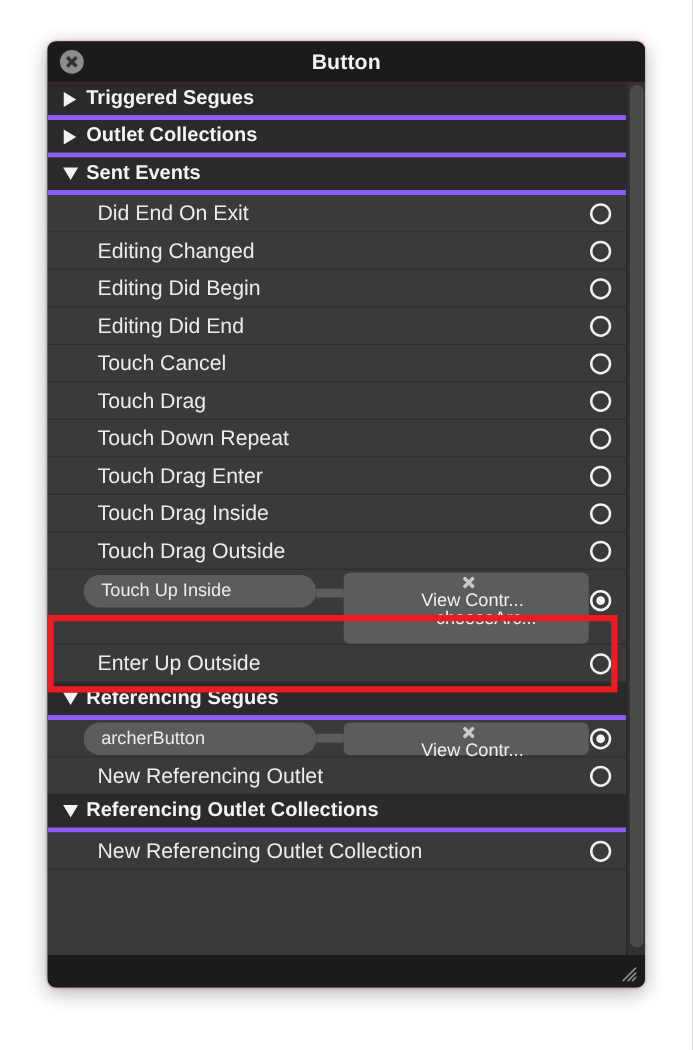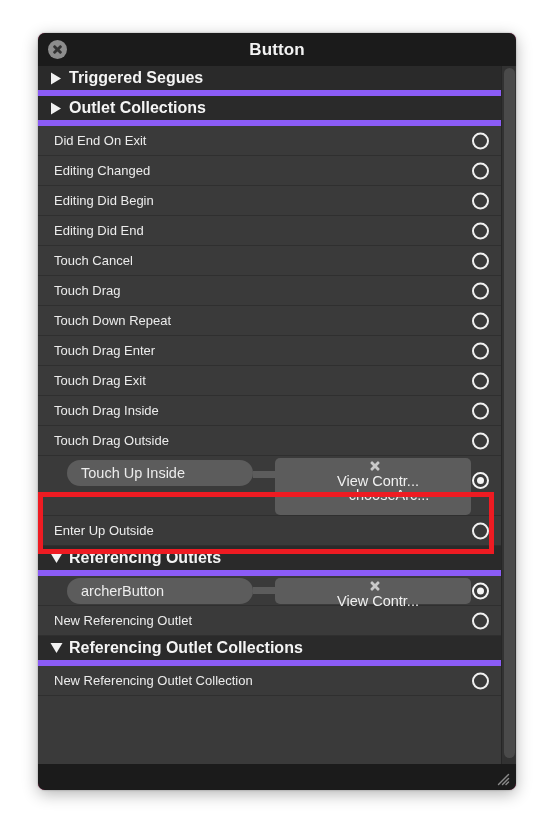--- a/index.html
+++ b/index.html
@@ -81,21 +81,21 @@
     position: relative;
     height: 30px;
     display: flex;
     align-items: center;
     border-bottom: 1px solid #2f2f2f;
     box-sizing: border-box;
   }
   .row.section {
     background: #2a2a2a;
     height: 30px;
-    border-bottom: 6px solid #8b5cf6;
+    border-bottom: 4px solid #8b5cf6;
   }
   .row.item {
     background: #3a3a3a;
   }
   .row.tall {
     height: 60px;
     align-items: flex-start;
   }
 
   .tri {
@@ -110,23 +110,23 @@
   .tri svg { display: block; }
 
   .section-label {
     font-size: 16px;
     font-weight: bold;
     color: #f4f4f4;
     white-space: nowrap;
   }
 
   .item-label {
-    font-size: 13px;
+    font-size: 17px;
     color: #ececec;
-    margin-left: 16px;
+    margin-left: 40px;
     white-space: nowrap;
   }
 
   .circle {
     position: absolute;
     right: 12px;
     top: 50%;
     transform: translateY(-50%);
     width: 17px;
     height: 17px;
@@ -289,20 +289,28 @@
 
         <div class="row section">
           <span class="tri">
             <svg width="12" height="13" viewBox="0 0 12 13">
                 <polygon points="1,0.5 11,6.5 1,12.5" fill="#f2f2f2"></polygon>
               </svg>
           </span>
           <span class="section-label">Outlet Collections</span>
         </div>
 
+        <div class="row section">
+          <span class="tri">
+            <svg width="13" height="12" viewBox="0 0 13 12">
+                <polygon points="0.5,1 12.5,1 6.5,11" fill="#f2f2f2"></polygon>
+              </svg>
+          </span>
+          <span class="section-label">Sent Events</span>
+        </div>
 
         <div class="row item">
           <span class="item-label">Did End On Exit</span>
           <span class="circle"></span>
         </div>
         <div class="row item">
           <span class="item-label">Editing Changed</span>
           <span class="circle"></span>
         </div>
         <div class="row item">
@@ -320,24 +328,20 @@
         <div class="row item">
           <span class="item-label">Touch Drag</span>
           <span class="circle"></span>
         </div>
         <div class="row item">
           <span class="item-label">Touch Down Repeat</span>
           <span class="circle"></span>
         </div>
         <div class="row item">
           <span class="item-label">Touch Drag Enter</span>
-          <span class="circle"></span>
-        </div>
-        <div class="row item">
-          <span class="item-label">Touch Drag Exit</span>
           <span class="circle"></span>
         </div>
         <div class="row item">
           <span class="item-label">Touch Drag Inside</span>
           <span class="circle"></span>
         </div>
         <div class="row item">
           <span class="item-label">Touch Drag Outside</span>
           <span class="circle"></span>
         </div>
@@ -368,21 +372,21 @@
           <span class="item-label">Enter Up Outside</span>
           <span class="circle"></span>
         </div>
 
         <div class="row section">
           <span class="tri">
             <svg width="13" height="12" viewBox="0 0 13 12">
                 <polygon points="0.5,1 12.5,1 6.5,11" fill="#f2f2f2"></polygon>
               </svg>
           </span>
-          <span class="section-label">Referencing Outlets</span>
+          <span class="section-label">Referencing Segues</span>
         </div>
 
         <div class="row item conn">
           <span class="pill">archerButton</span>
           <span class="connector" style="left:215px; top:11px; width:22px;"></span>
           <div class="popover" style="left:237px; top:2px; width:196px; height:26px;">
             <div class="pop-line" style="height:26px;">
               <span class="pop-x">
                 <svg width="12" height="12" viewBox="0 0 12 12">
                   <g fill="#c9c9c9">

